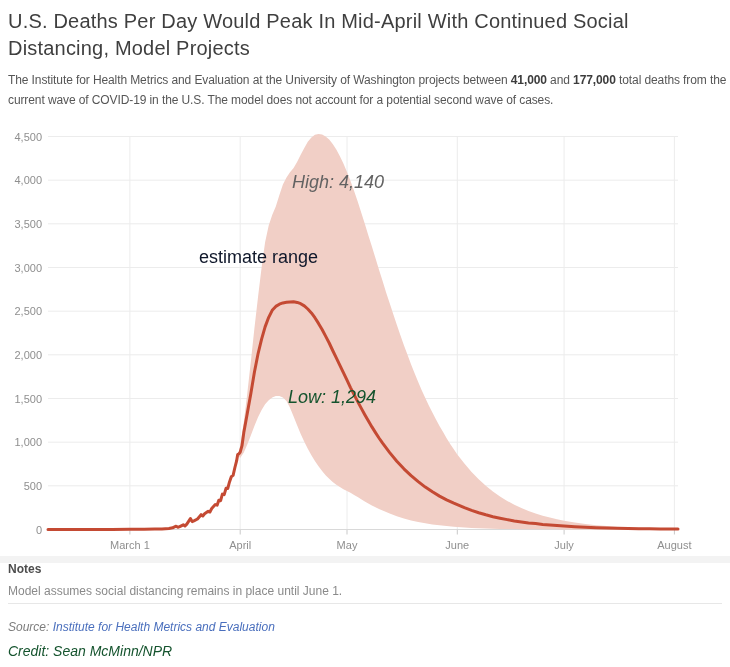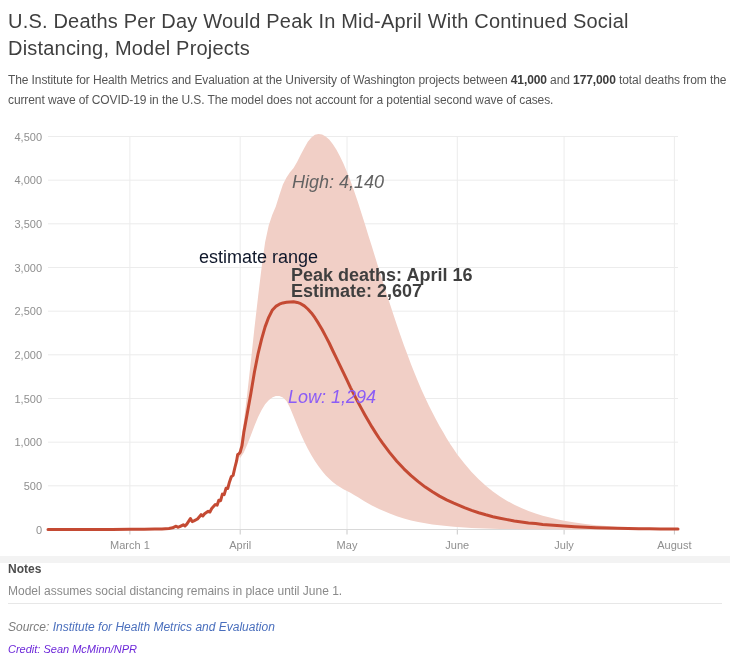--- a/index.html
+++ b/index.html
@@ -14,34 +14,34 @@
               font-size:12px; line-height:20px; color:#565656; letter-spacing:-0.1px; }
   .subtitle b { color:#3c3c3c; }
 
   .chart { position:absolute; left:0; top:115px; width:730px; height:445px; }
   .chart svg { display:block; }
 
   .ann { position:absolute; font-size:18px; white-space:nowrap; }
   .ann-high  { left:292px; top:57px;  font-style:italic; color:#626262; }
   .ann-range { left:199px; top:132px; color:#0f172a; }
   .ann-peak  { left:291px; top:152px; font-weight:bold; color:#3f3f3f; line-height:16px; }
-  .ann-low   { left:288px; top:272px; font-style:italic; color:#8b5cf6; }
+  .ann-low   { left:288px; top:272px; font-style:italic; color:#14532d; }
 
   .notes-heading { position:absolute; left:8px; top:562px; font-size:12px;
                    font-weight:bold; color:#4d4d4d; }
   .notes-text { position:absolute; left:8px; top:584px; font-size:12px; color:#8a8a8a; }
 
   .divider { position:absolute; left:8px; right:8px; top:603px; height:0;
              border-top:1px solid #e7e7e7; }
 
   .source-line { position:absolute; left:8px; top:620px; font-size:12px;
                  font-style:italic; color:#7d7d7d; }
   .src-link { color:#4a6fbd; text-decoration:none; font-style:italic; }
-  .credit-line { position:absolute; left:8px; top:643px; font-size:11px;
-                 font-style:italic; color:#6d28d9; }
+  .credit-line { position:absolute; left:8px; top:643px; font-size:14px;
+                 font-style:italic; color:#14532d; }
   .footer-strip { position:absolute; left:0; bottom:0; width:730px; height:7px;
                   background:#f3f3f3; }
 </style>
 </head>
 <body>
 
 <div class="page">
 
   <h1 class="title">U.S. Deaths Per Day Would Peak In Mid-April With Continued Social Distancing, Model Projects</h1>
 
@@ -86,24 +86,20 @@
         <text x="564.1" y="433.5" text-anchor="middle" font-size="11" fill="#8f8f8f">July</text>
         <line x1="674.4" x2="674.4" y1="21.5" y2="414.5" stroke="#ececec" stroke-width="1"></line>
         <line x1="674.4" x2="674.4" y1="414.5" y2="419.5" stroke="#c9c9c9" stroke-width="1"></line>
         <text x="674.4" y="433.5" text-anchor="middle" font-size="11" fill="#8f8f8f">August</text>
         <path d="M238.4,338.5 L240.2,330.7 L243.8,307.1 L247.3,278.3 L250.9,245.9 L254.4,213.6 L258.0,182.2 L261.6,152.5 L265.1,127.2 L268.7,110.6 L272.2,100.1 L275.8,91.4 L279.4,80.0 L282.9,69.5 L286.5,62.5 L290.0,57.3 L293.6,52.9 L297.2,46.8 L300.7,39.8 L304.3,32.9 L307.8,26.7 L311.4,22.4 L314.9,19.8 L318.5,18.9 L322.1,19.6 L325.6,21.5 L329.2,24.6 L332.7,28.9 L336.3,34.6 L339.9,41.2 L343.4,48.6 L347.0,56.9 L350.5,66.0 L354.1,76.1 L357.7,86.6 L361.2,97.5 L364.8,108.8 L368.3,120.2 L371.9,131.5 L375.5,143.3 L379.0,154.7 L382.6,166.0 L386.1,177.4 L389.7,188.3 L393.3,199.2 L396.8,209.7 L400.4,220.2 L403.9,230.2 L407.5,239.8 L411.1,249.4 L414.6,258.2 L418.2,266.9 L421.7,275.2 L425.3,283.1 L428.8,290.5 L432.4,297.5 L436.0,304.5 L439.5,311.0 L443.1,317.1 L446.6,323.2 L450.2,328.9 L453.8,334.2 L457.3,339.4 L464.4,348.6 L471.6,356.9 L478.7,364.3 L485.8,370.8 L492.9,376.5 L500.0,381.5 L507.2,385.9 L514.3,389.7 L521.4,393.1 L528.5,396.0 L535.6,398.5 L542.7,400.7 L549.9,402.6 L557.0,404.3 L564.1,405.8 L574.8,407.6 L585.5,409.0 L596.1,410.2 L606.8,411.1 L617.5,411.9 L628.2,412.4 L638.8,412.8 L649.5,413.2 L660.2,413.5 L670.9,413.7 L678.0,413.8 L678.0,414.5 L667.3,414.5 L649.5,414.5 L631.7,414.4 L613.9,414.4 L596.1,414.4 L578.3,414.4 L564.1,414.4 L557.0,414.3 L549.9,414.3 L542.7,414.3 L535.6,414.2 L528.5,414.2 L521.4,414.2 L514.3,414.1 L507.2,414.0 L500.0,413.9 L492.9,413.7 L485.8,413.5 L478.7,413.3 L471.6,412.9 L464.4,412.5 L457.3,412.0 L453.8,411.7 L446.6,411.1 L439.5,410.3 L432.4,409.4 L425.3,408.3 L418.2,407.0 L411.1,405.4 L403.9,403.5 L396.8,401.2 L389.7,398.6 L382.6,395.6 L379.0,394.0 L375.5,392.2 L371.9,390.4 L368.3,388.5 L364.8,386.4 L361.2,384.3 L357.7,382.1 L354.1,379.9 L350.5,377.8 L347.0,375.9 L343.4,374.2 L339.9,372.1 L336.3,369.7 L332.7,366.9 L329.2,363.8 L325.6,360.2 L322.1,356.0 L318.5,351.2 L314.9,345.9 L311.4,340.3 L307.8,333.7 L304.3,326.7 L300.7,318.9 L297.2,310.6 L293.6,301.5 L290.0,292.7 L286.5,286.1 L282.9,282.6 L279.4,280.9 L275.8,281.1 L272.2,282.5 L268.7,285.2 L265.1,289.2 L261.6,294.9 L258.0,302.3 L254.4,311.0 L250.9,320.2 L247.3,329.4 L243.8,337.6 L240.2,342.9 L238.4,340.3 Z" fill="#f1cfc6" stroke="none"></path>
         <path d="M48.0,414.4 L69.4,414.4 L90.7,414.4 L112.1,414.4 L129.9,414.3 L144.1,414.2 L154.8,414.1 L161.9,413.9 L169.0,413.5 L172.6,412.8 L176.1,411.2 L177.9,412.3 L179.7,411.7 L183.3,409.8 L185.0,411.0 L186.8,409.1 L190.4,403.6 L192.2,406.6 L193.9,405.9 L197.5,404.0 L201.1,399.7 L202.8,401.0 L204.6,398.8 L208.2,396.3 L209.9,397.0 L211.7,393.5 L215.3,389.6 L217.1,390.2 L218.8,385.2 L220.6,385.7 L222.4,379.1 L224.2,379.6 L226.0,373.3 L227.7,373.6 L229.5,366.9 L231.3,361.7 L233.1,360.4 L234.9,352.5 L236.6,345.9 L237.7,339.6 L239.1,338.7 L240.2,337.2 L242.0,330.7 L243.8,317.6 L247.3,298.3 L250.9,278.3 L254.4,257.3 L258.0,239.0 L261.6,224.1 L265.1,211.9 L268.7,202.3 L272.2,195.3 L275.8,191.4 L279.4,189.2 L282.9,187.9 L286.5,187.3 L290.0,186.9 L293.6,186.8 L297.2,187.4 L300.7,188.7 L304.3,190.9 L307.8,194.0 L311.4,197.9 L314.9,202.7 L318.5,208.4 L322.1,214.5 L325.6,221.1 L329.2,228.0 L332.7,235.5 L336.3,242.9 L339.9,250.3 L343.4,257.7 L347.0,265.2 L350.5,272.6 L354.1,279.6 L357.7,286.6 L361.2,293.1 L364.8,299.7 L368.3,305.8 L371.9,311.9 L375.5,317.6 L379.0,323.0 L382.6,328.2 L389.7,337.6 L396.8,346.2 L403.9,353.8 L411.1,360.6 L418.2,366.6 L425.3,372.1 L432.4,376.8 L439.5,381.1 L446.6,384.8 L453.8,388.1 L457.3,389.6 L464.4,392.7 L471.6,395.4 L478.7,397.7 L485.8,399.8 L492.9,401.7 L500.0,403.2 L507.2,404.6 L514.3,405.9 L521.4,406.9 L528.5,407.9 L535.6,408.6 L542.7,409.4 L549.9,410.0 L557.0,410.6 L564.1,411.1 L574.8,411.7 L585.5,412.2 L596.1,412.7 L606.8,413.0 L617.5,413.3 L628.2,413.5 L638.8,413.7 L649.5,413.8 L660.2,414.0 L670.9,414.1 L678.0,414.1" fill="none" stroke="#c44a33" stroke-width="3" stroke-linejoin="round" stroke-linecap="round"></path>
       </svg>
 
     <div class="ann ann-high">High: 4,140</div>
     <div class="ann ann-range">estimate range</div>
-    <div class="ann ann-peak">
-      <div>Peak deaths: April 16</div>
-      <div>Estimate: 2,607</div>
-    </div>
     <div class="ann ann-low">Low: 1,294</div>
   </div>
 
   <div class="notes-heading">Notes</div>
   <div class="notes-text">Model assumes social distancing remains in place until June 1.</div>
 
   <div class="divider"></div>
 
   <p class="source-line"><span class="src-label">Source: </span><a class="src-link" href="#">Institute for Health Metrics and Evaluation</a></p>
 

